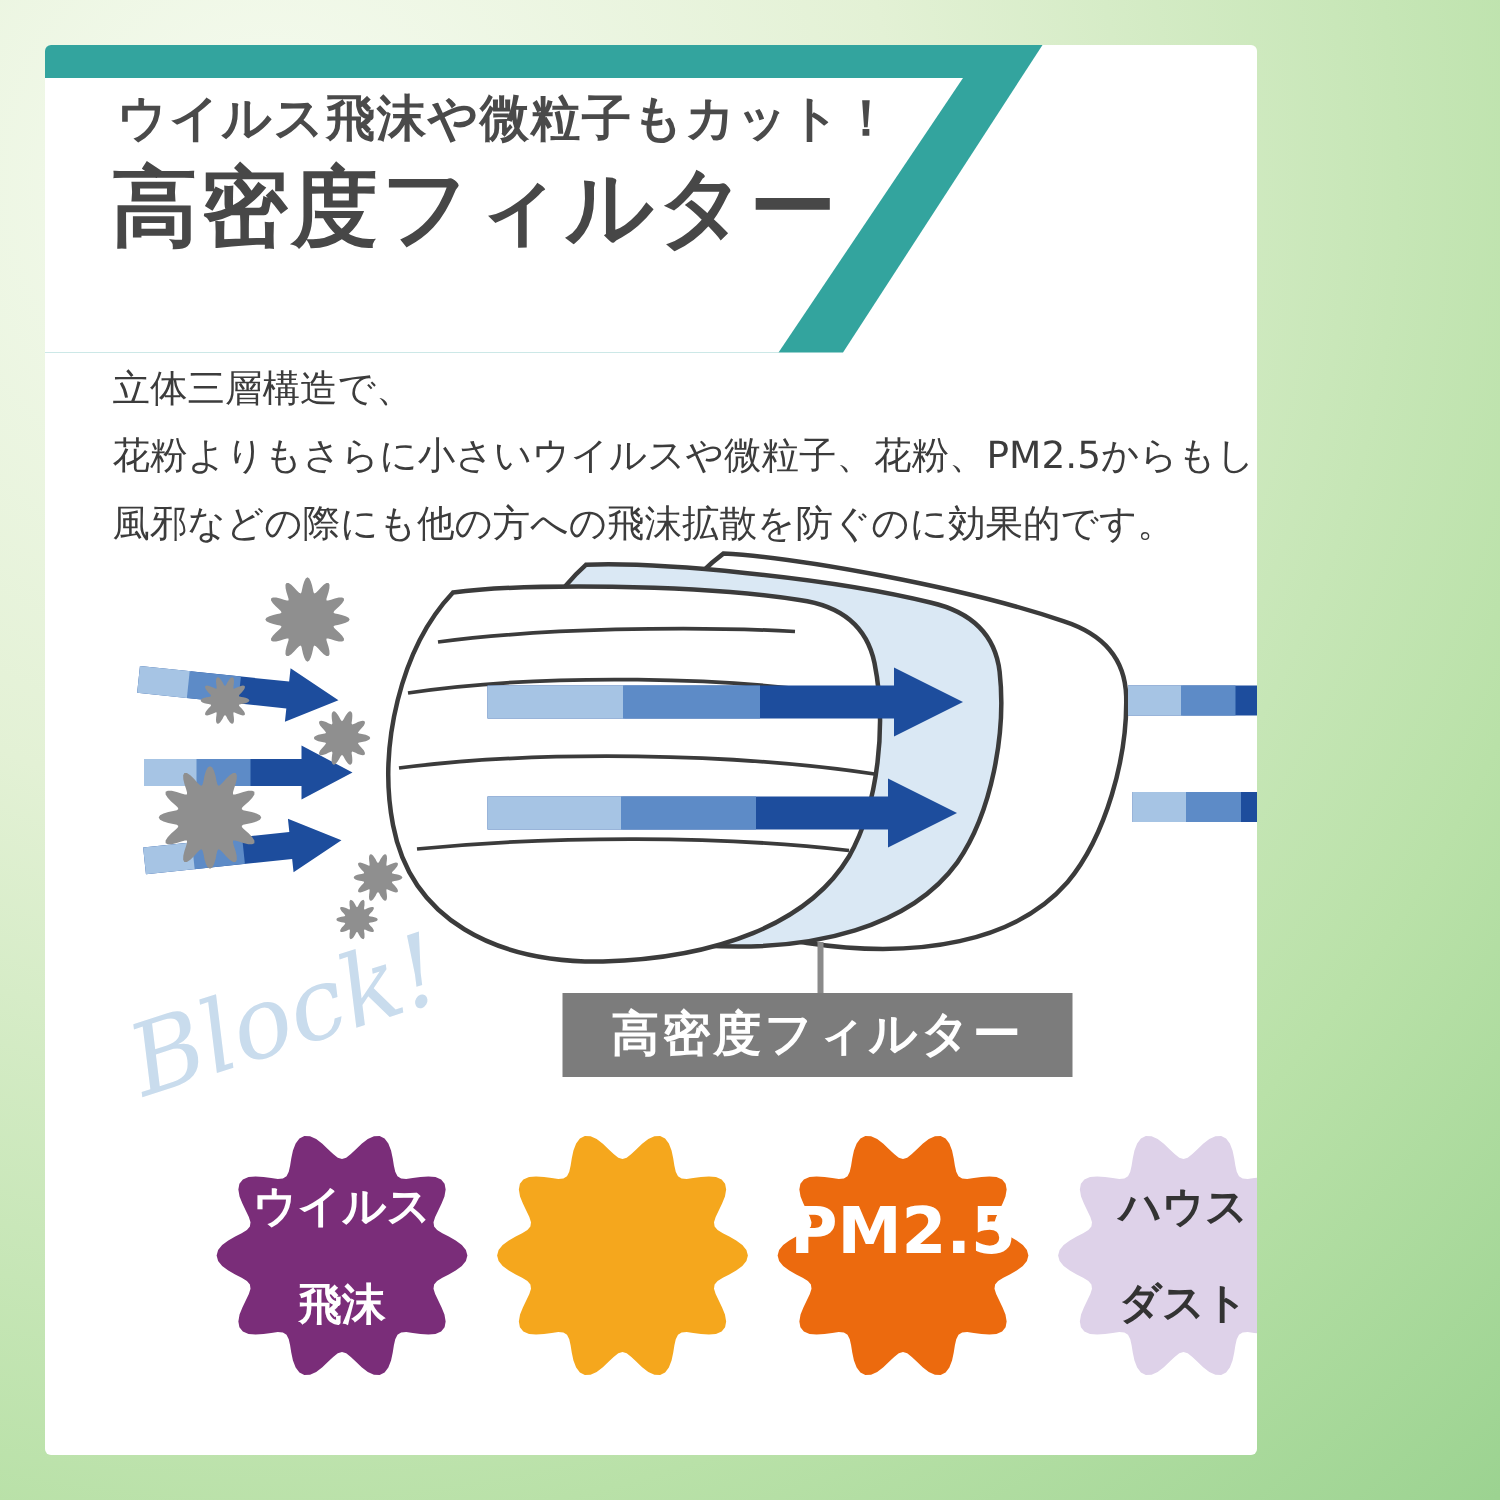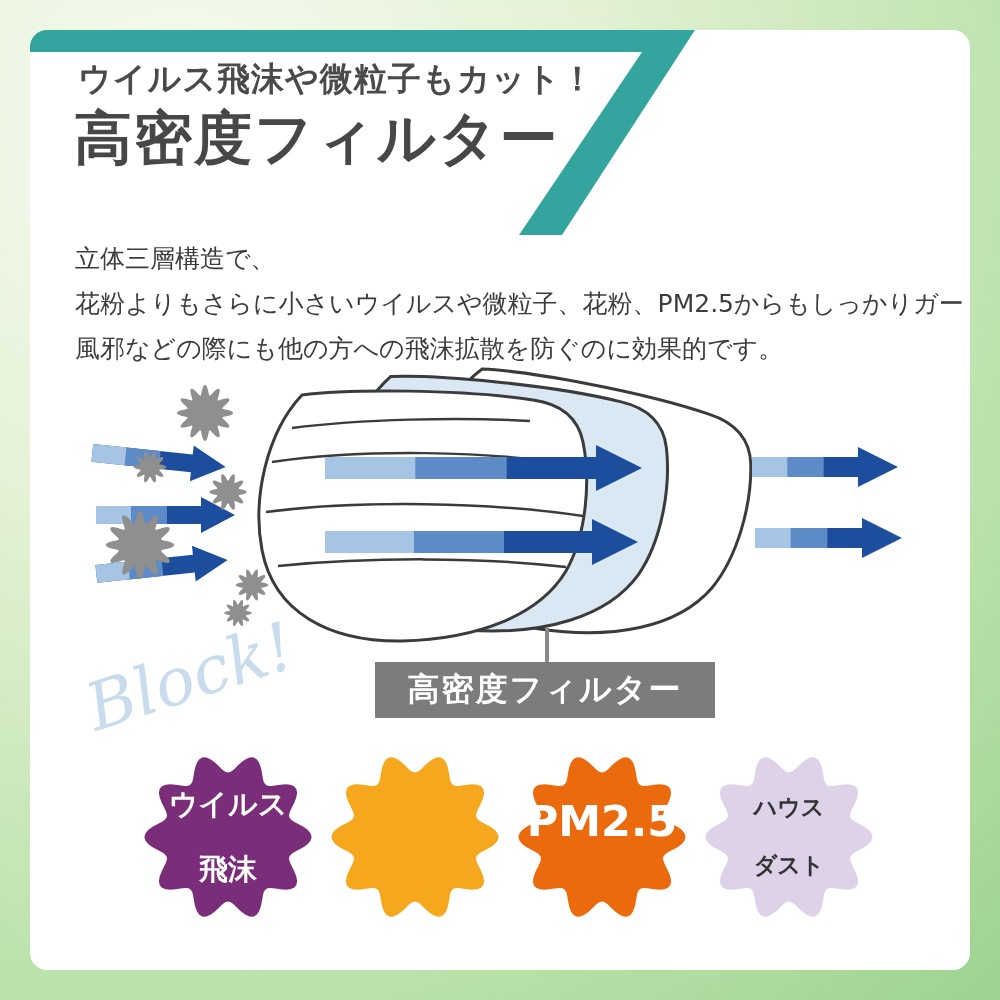--- a/index.html
+++ b/index.html
@@ -2,22 +2,22 @@
 <html><head>
 <meta charset="utf-8">
 <style>
   html,body{margin:0;padding:0;}
   body{
     width:1000px;height:1000px;position:relative;overflow:hidden;
     font-family:"DejaVu Sans","Liberation Sans",sans-serif;
     background:radial-gradient(120% 120% at 18% 12%, #f6fbf0 0%, #e3f1d5 35%, #b9e1a8 75%, #9cd391 100%);
   }
   .card{
-    position:absolute;left:30px;top:30px;width:940px;height:940px;
-    background:#ffffff;border-radius:17px;overflow:hidden;
+    position:absolute;left:30px;top:30px;width:808px;height:940px;
+    background:#ffffff;border-radius:4px;overflow:hidden;
   }
   .card svg.scene{position:absolute;left:0;top:0;width:940px;height:940px;}
   .hdr-subtitle{
     position:absolute;left:48px;top:27px;font-size:33px;font-weight:bold;color:#4a4a4a;
     letter-spacing:1px;white-space:nowrap;
   }
   .hdr-title{
     position:absolute;left:44px;top:70px;font-size:58px;font-weight:bold;color:#474747;
     letter-spacing:2px;white-space:nowrap;
   }
@@ -34,21 +34,21 @@
     display:flex;align-items:center;justify-content:center;letter-spacing:2px;
   }
   .badge-label{
     position:absolute;width:170px;height:170px;top:722px;
     display:flex;flex-direction:column;align-items:center;justify-content:center;
     text-align:center;font-weight:bold;line-height:1.2;gap:30px;
   }
   .badge-label.b0{left:113px;color:#ffffff;font-size:29px;}
   .badge-label.b1{left:300px;color:#1f1f1f;font-size:42px;}
   .badge-label.b2{left:487px;color:#ffffff;font-size:43px;}
-  .badge-label.b3{left:674px;color:#333333;font-size:23px;}
+  .badge-label.b3{left:674px;color:#333333;font-size:28px;}
 </style>
 </head>
 <body>
 
 <div class="card">
 
   <svg class="scene" viewBox="0 0 940 940">
 
     <polygon points="0,0 665,0 532,205 0,205" fill="#33a49e"></polygon>
     <polygon fill="#ffffff" points="0,22 612,22 489,205 0,205"></polygon>

